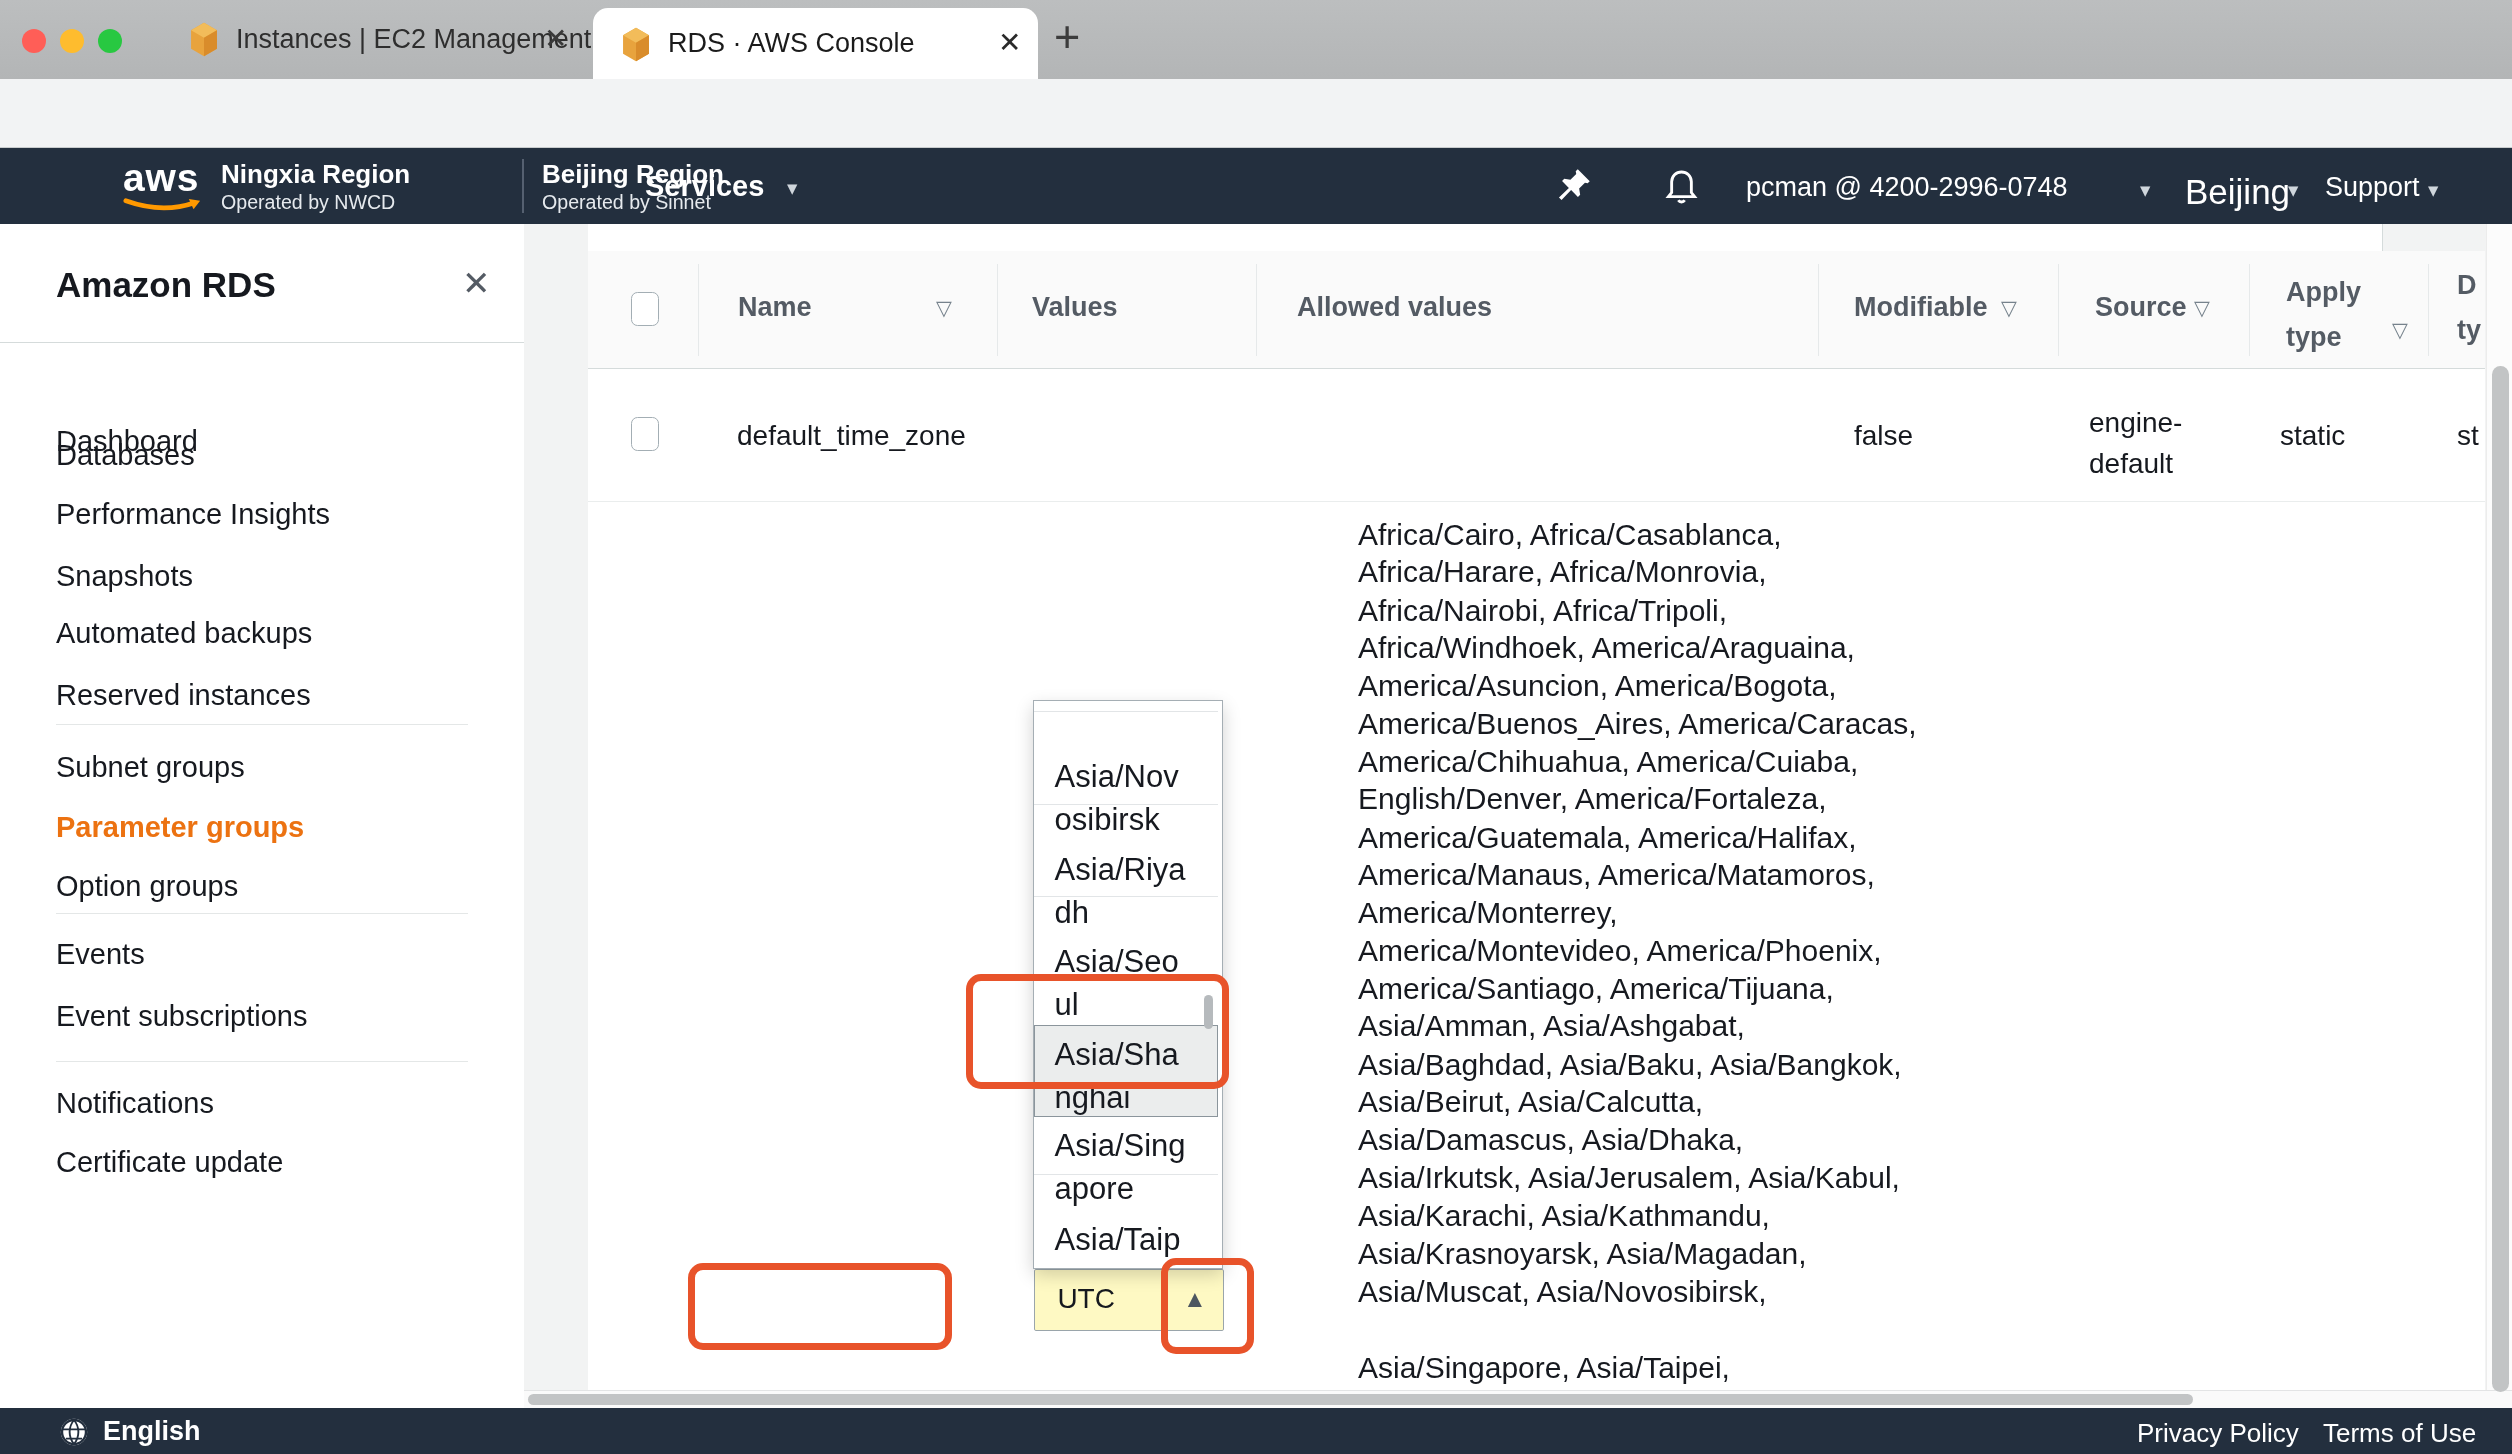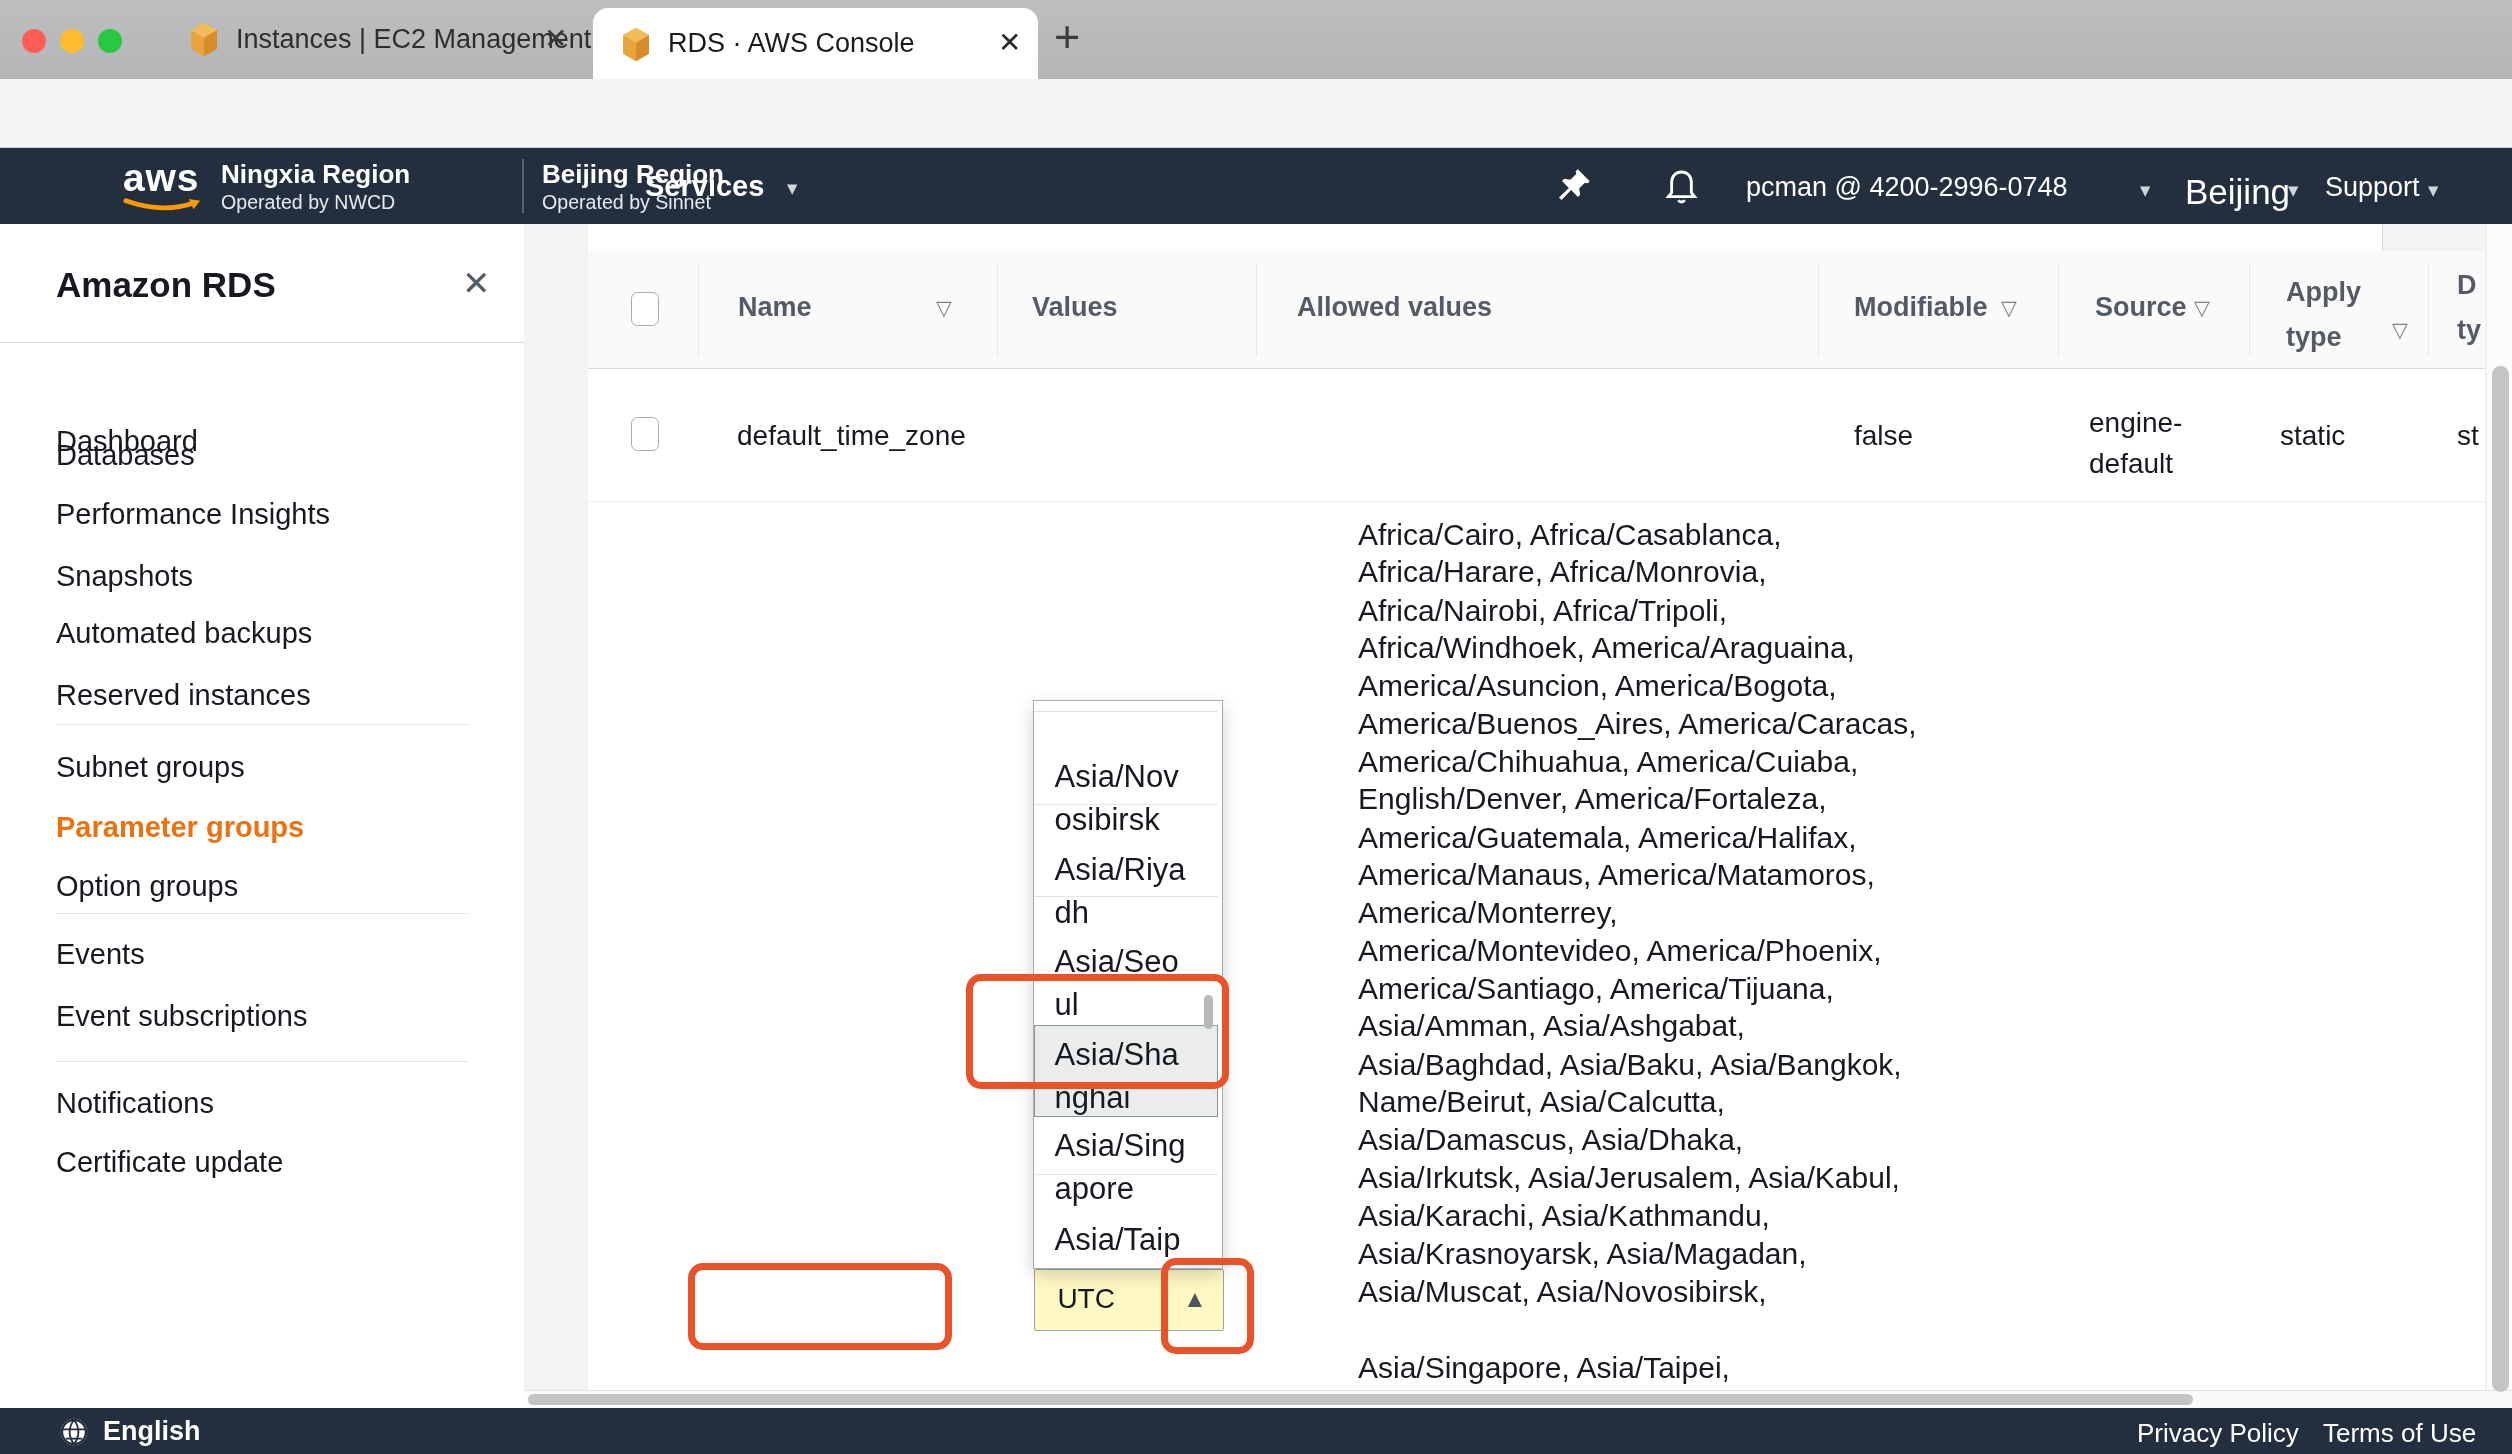--- a/index.html
+++ b/index.html
@@ -296,21 +296,21 @@
         <div class="avline" style="top:168px;">America/Asuncion, America/Bogota,</div>
         <div class="avline" style="top:244px;">America/Chihuahua, America/Cuiaba,</div>
         <div class="avline" style="top:281px;">English/Denver, America/Fortaleza,</div>
         <div class="avline" style="top:320px;">America/Guatemala, America/Halifax,</div>
         <div class="avline" style="top:357px;">America/Manaus, America/Matamoros,</div>
         <div class="avline" style="top:395px;">America/Monterrey,</div>
         <div class="avline" style="top:433px;">America/Montevideo, America/Phoenix,</div>
         <div class="avline" style="top:471px;">America/Santiago, America/Tijuana,</div>
         <div class="avline" style="top:508px;">Asia/Amman, Asia/Ashgabat,</div>
         <div class="avline" style="top:547px;">Asia/Baghdad, Asia/Baku, Asia/Bangkok,</div>
-        <div class="avline" style="top:584px;">Name/Beirut, Asia/Calcutta,</div>
+        <div class="avline" style="top:584px;">Asia/Beirut, Asia/Calcutta,</div>
         <div class="avline" style="top:622px;">Asia/Damascus, Asia/Dhaka,</div>
         <div class="avline" style="top:660px;">Asia/Irkutsk, Asia/Jerusalem, Asia/Kabul,</div>
         <div class="avline" style="top:698px;">Asia/Karachi, Asia/Kathmandu,</div>
         <div class="avline" style="top:736px;">Asia/Krasnoyarsk, Asia/Magadan,</div>
         <div class="avline" style="top:774px;">Asia/Muscat, Asia/Novosibirsk,</div>
         <div class="avline" style="top:850px;">Asia/Singapore, Asia/Taipei,</div>
 
       </div>
     </div>
 

